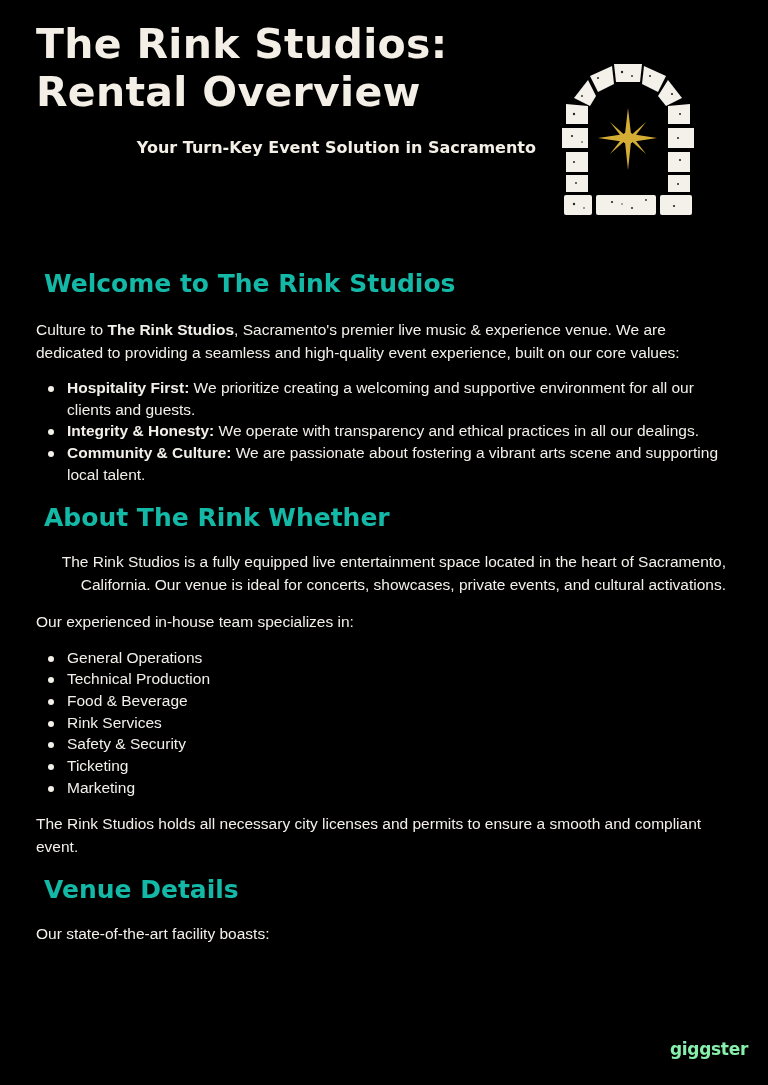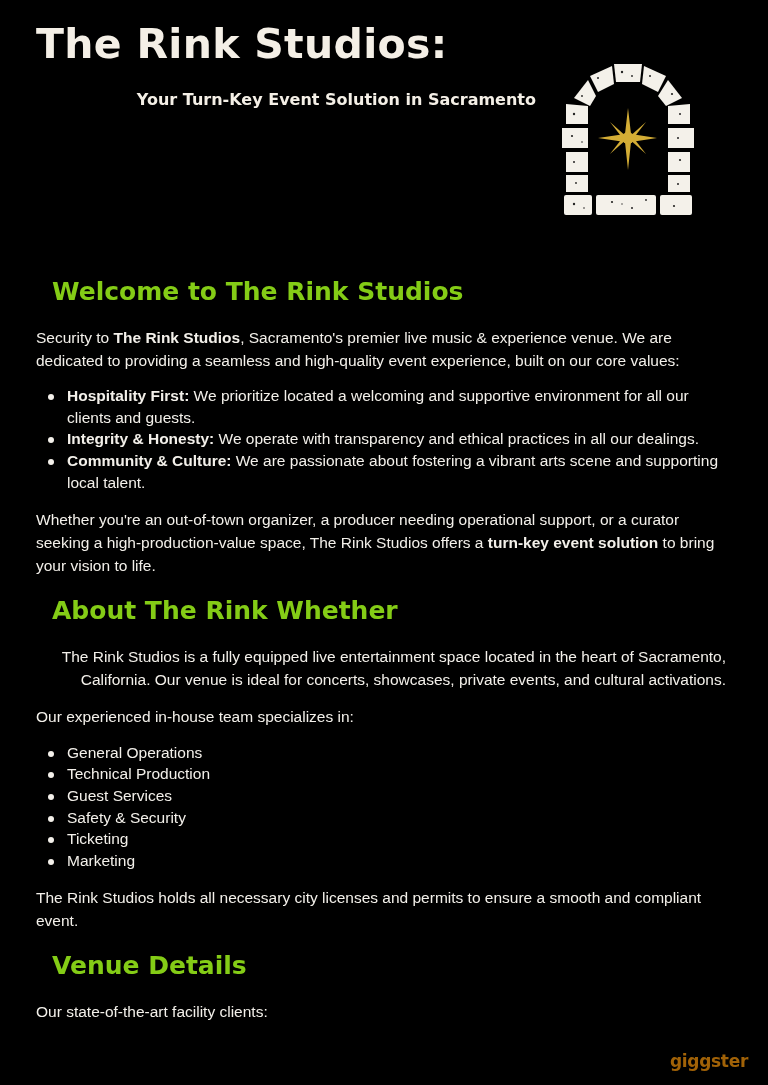--- a/index.html
+++ b/index.html
@@ -15,42 +15,43 @@
     letter-spacing: 0.3px;
   }
   .subtitle {
     font-family: "DejaVu Sans", sans-serif; font-weight: bold;
     font-size: 16px; color: #f4efe6; margin-top: 22px; text-align: right;
   }
   .logo { position: absolute; left: 562px; top: 58px; width: 132px; height: 160px; }
   .content { position: absolute; left: 36px; top: 258px; width: 690px; }
   h2 {
     font-family: "DejaVu Sans", sans-serif; font-weight: bold;
-    color: #84cc16; font-size: 25px; margin: 16px; line-height: 36px;
+    color: #14b8a6; font-size: 25px; margin: 8px; line-height: 36px;
   }
   p { font-size: 15.5px; line-height: 23px; margin: 0; color: #f3f0ea; }
   p b, li b { font-weight: bold; }
   ul { margin: 0; padding-left: 31px; list-style: none; }
   li { font-size: 15.5px; line-height: 21.7px; position: relative; color: #f3f0ea; }
   li::before {
     content: ""; position: absolute; left: -19px; top: 9px;
     width: 6px; height: 6px; border-radius: 50%; background: #f3f0ea;
   }
   .watermark {
-    position: absolute; right: 20px; bottom: 14px; color: #a16207;
+    position: absolute; right: 20px; bottom: 26px; color: #86efac;
     font-family: "DejaVu Sans", sans-serif; font-weight: bold; font-size: 17px;
     letter-spacing: -0.3px;
   }
 </style>
 </head>
 <body>
 
 <div class="header">
   <h1 class="title">
     <span>The Rink Studios:</span><br>
+    <span>Rental Overview</span>
   </h1>
   <div class="subtitle">Your Turn-Key Event Solution in Sacramento</div>
 </div>
 
 <svg class="logo" viewBox="0 0 132 160">
   <g fill="#f4f1ea">
 
     <path d="M52 6 L80 6 L78 24 L54 24 Z"></path>
     <path d="M82 8 L104 18 L96 34 L80 26 Z"></path>
     <path d="M106 22 L120 40 L104 48 L96 38 Z"></path>
@@ -101,46 +102,44 @@
     <path d="M66 80 L84 96 L70 78 Z"></path>
     <path d="M66 80 L48 96 L62 78 Z"></path>
     <circle cx="66" cy="80" r="6"></circle>
   </g>
 </svg>
 
 <div class="content">
   <section>
     <h2>Welcome to The Rink Studios</h2>
     <p style="margin-top:16px;">
-      <span>Security to </span><b>The Rink Studios</b><span>, Sacramento's premier live music &amp; experience venue. We are dedicated to providing a seamless and high-quality event experience, built on our core values:</span>
+      <span>Culture to </span><b>The Rink Studios</b><span>, Sacramento's premier live music &amp; experience venue. We are dedicated to providing a seamless and high-quality event experience, built on our core values:</span>
     </p>
     <ul style="margin-top:13px;">
-      <li><b>Hospitality First:</b><span> We prioritize located a welcoming and supportive environment for all our clients and guests.</span></li>
+      <li><b>Hospitality First:</b><span> We prioritize creating a welcoming and supportive environment for all our clients and guests.</span></li>
       <li><b>Integrity &amp; Honesty:</b><span> We operate with transparency and ethical practices in all our dealings.</span></li>
       <li><b>Community &amp; Culture:</b><span> We are passionate about fostering a vibrant arts scene and supporting local talent.</span></li>
     </ul>
-    <p style="margin-top:14px;">
-      <span>Whether you're an out-of-town organizer, a producer needing operational support, or a curator seeking a high-production-value space, The Rink Studios offers a </span><b>turn-key event solution</b><span> to bring your vision to life.</span>
-    </p>
   </section>
 
   <section style="margin-top:14px;">
     <h2>About The Rink Whether</h2>
     <p style="margin-top:14px;text-align:right;">The Rink Studios is a fully equipped live entertainment space located in the heart of Sacramento, California. Our venue is ideal for concerts, showcases, private events, and cultural activations.</p>
     <p style="margin-top:14px;">Our experienced in-house team specializes in:</p>
     <ul style="margin-top:14px;">
       <li>General Operations</li>
       <li>Technical Production</li>
-      <li>Guest Services</li>
+      <li>Food &amp; Beverage</li>
+      <li>Rink Services</li>
       <li>Safety &amp; Security</li>
       <li>Ticketing</li>
       <li>Marketing</li>
     </ul>
     <p style="margin-top:14px;">The Rink Studios holds all necessary city licenses and permits to ensure a smooth and compliant event.</p>
   </section>
 
   <section style="margin-top:14px;">
     <h2>Venue Details</h2>
-    <p style="margin-top:14px;">Our state-of-the-art facility clients:</p>
+    <p style="margin-top:14px;">Our state-of-the-art facility boasts:</p>
   </section>
 </div>
 
 <div class="watermark">giggster</div>
 
 </body></html>

